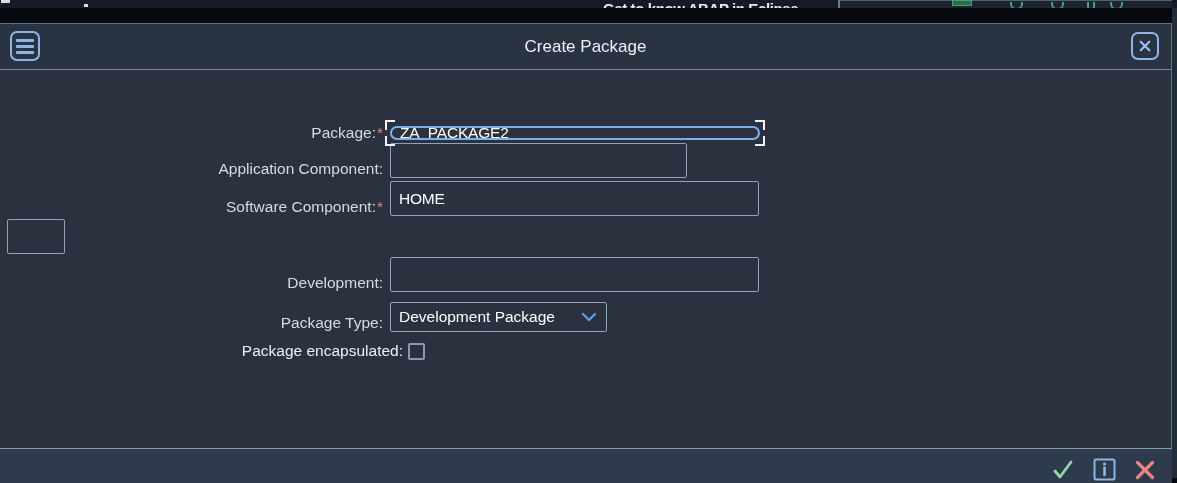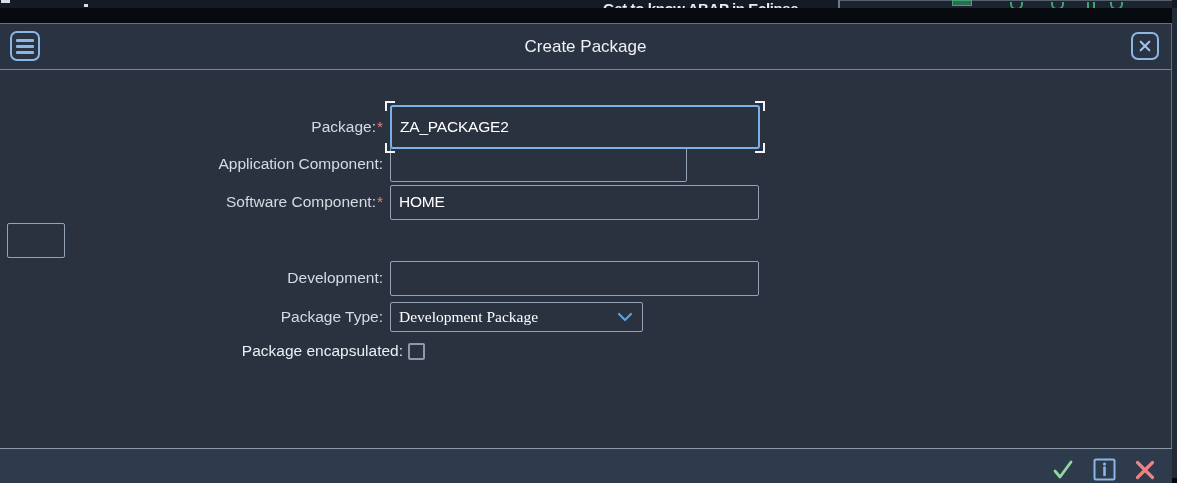--- a/index.html
+++ b/index.html
@@ -57,47 +57,47 @@
   }
   .menu-bar{height:3px;background:#8cb6e6;border-radius:1px;}
   .close-btn{
     position:absolute;right:12px;top:8px;width:28px;height:28px;
     border:2px solid #8cb6e6;border-radius:7px;box-sizing:border-box;
     display:flex;align-items:center;justify-content:center;
     cursor:pointer;background:transparent;
   }
   
   .form{padding-top:42px;}
-  .row{display:flex;align-items:center;height:28px;margin-bottom:10px;}
+  .row{display:flex;align-items:flex-end;height:28px;margin-bottom:10px;}
   .row.first{height:30px;margin-bottom:8px;}
   .row.type-row{height:30px;}
   .row.check-row{height:18px;margin-top:4px;}
   .lbl{width:383px;text-align:right;color:#d6dae1;font-size:15.5px;white-space:nowrap;flex:none;}
   .lbl-wide{width:403px;color:#eceff3;}
   .req{color:#e88080;font-size:15.5px;margin-left:1px;}
   .inp{
     margin-left:7px;height:35px;box-sizing:border-box;flex:none;
     background:transparent;border:1px solid #93a2b5;border-radius:2px;
     color:#ffffff;font-size:15.5px;padding:0 8px;outline:none;
     font-family:"Liberation Sans", sans-serif;letter-spacing:-0.2px;
   }
   .w1{width:370px;} .w2{width:730px;} .w3{width:297px;}
   .w4{width:369px;} .w5{width:58px;}  .w6{width:369px;}
   .focus-wrap{position:relative;margin-left:7px;flex:none;}
-  .focus-wrap .inp{margin-left:0;height:44px;border:2px solid #7db0e8;border-radius:3px;}
+  .focus-wrap .inp{margin-left:0;height:14px;border:2px solid #7db0e8;border-radius:8px;}
   .corner{position:absolute;width:8px;height:8px;}
   .c-tl{left:-5px;top:-4px;border-left:2px solid #f2f4f7;border-top:2px solid #f2f4f7;}
   .c-tr{right:-5px;top:-4px;border-right:2px solid #f2f4f7;border-top:2px solid #f2f4f7;}
   .c-bl{left:-5px;bottom:-4px;border-left:2px solid #f2f4f7;border-bottom:2px solid #f2f4f7;}
   .c-br{right:-5px;bottom:-4px;border-right:2px solid #f2f4f7;border-bottom:2px solid #f2f4f7;}
   .select{
-    margin-left:7px;width:253px;height:30px;box-sizing:border-box;flex:none;
+    margin-left:7px;width:217px;height:30px;box-sizing:border-box;flex:none;
     border:1px solid #93a2b5;border-radius:2px;cursor:pointer;
     display:flex;align-items:center;justify-content:space-between;
-    color:#ffffff;font-size:15.5px;padding:0 9px 0 8px;font-family:Liberation Serif, serif;
+    color:#ffffff;font-size:15.5px;padding:0 9px 0 8px;
   }
   .checkbox{
     margin-left:5px;width:17px;height:17px;box-sizing:border-box;flex:none;
     border:2px solid #8b99ad;border-radius:2px;background:transparent;cursor:pointer;
   }
   
   .footer{
     position:absolute;left:0;bottom:0;width:1172px;height:44px;
     background:#2d3b4c;border-top:1px solid #8c99a9;border-bottom:2px solid #2c4a6b;
     box-sizing:border-box;

